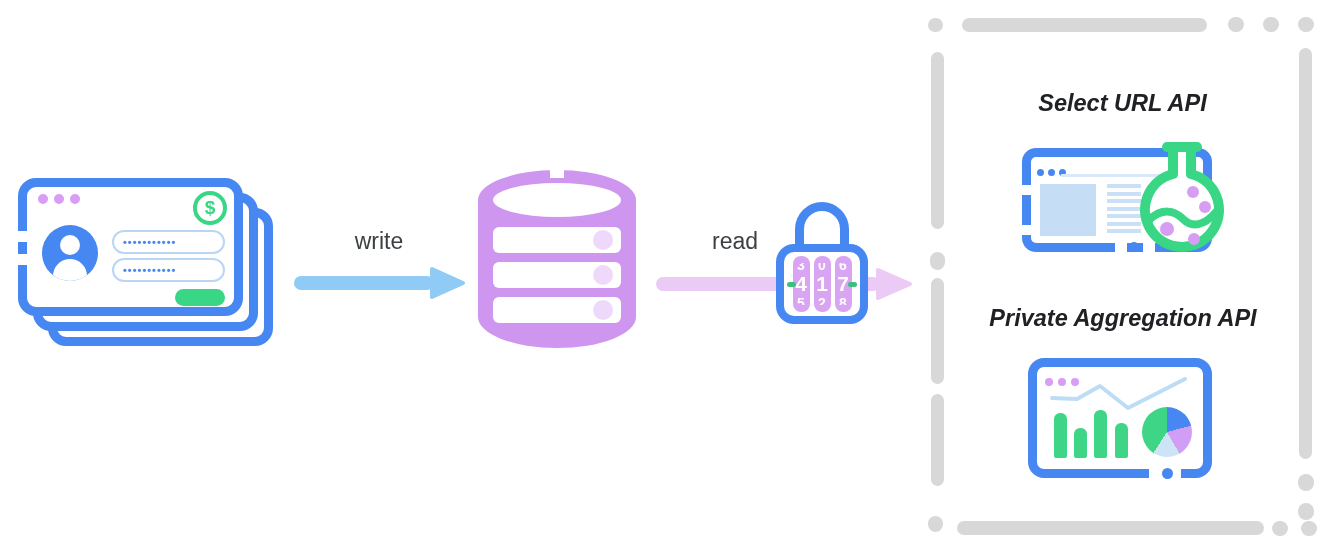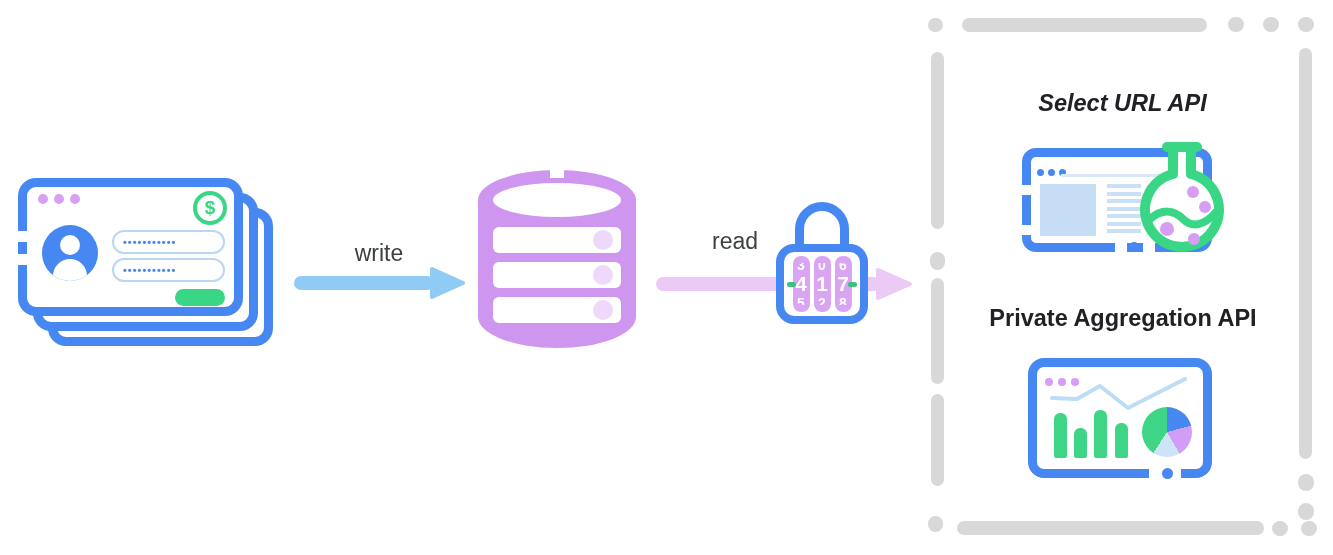--- a/index.html
+++ b/index.html
@@ -146,21 +146,21 @@
       </div>
       <div class="pw pw1">•••••••••••</div>
       <div class="pw pw2">•••••••••••</div>
       <div class="btn-green"></div>
       <div class="edge-gap" style="top:44px;"></div>
       <div class="edge-gap" style="top:67px;"></div>
       <div class="edge-dot"></div>
     </div>
   </div>
 
-  <div class="label" style="left:293px; top:228px; width:172px;margin-top:12px;">write</div>
+  <div class="label" style="left:293px; top:228px; width:172px;">write</div>
   <svg class="abs" style="left:293px; top:266px;" width="172" height="34" viewBox="0 0 172 34">
     <rect x="1" y="10" width="140" height="14" rx="7" fill="#90cbf5"></rect>
     <polygon points="139,3 170,17 139,31" fill="#90cbf5" stroke="#90cbf5" stroke-width="4" stroke-linejoin="round"></polygon>
   </svg>
 
   <svg class="abs" style="left:471px; top:167px;" width="172" height="186" viewBox="0 0 172 186">
     <path d="M7,33 V150 a79,31 0 0 0 158,0 V33 Z" fill="#cf96f0"></path>
     <ellipse cx="86" cy="33" rx="79" ry="30" fill="#cf96f0"></ellipse>
     <ellipse cx="86" cy="33" rx="64" ry="17" fill="#ffffff"></ellipse>
     <rect x="79" y="0" width="14" height="11" fill="#ffffff"></rect>
@@ -233,21 +233,21 @@
   <svg class="abs" style="left:1136px; top:140px; z-index:2;" width="92" height="118" viewBox="0 0 92 118">
     <path d="M37,7 V34 A37,37 0 1 0 55,34 V7" fill="#ffffff" stroke="#38d685" stroke-width="10" stroke-linecap="round" stroke-linejoin="round"></path>
     <path d="M13,80 C26,68 38,70 47,79 C56,88 68,86 80,72" fill="none" stroke="#38d685" stroke-width="8" stroke-linecap="round"></path>
     <line x1="31" y1="7" x2="61" y2="7" stroke="#38d685" stroke-width="10" stroke-linecap="round"></line>
     <circle cx="57" cy="52" r="6" fill="#d79df2"></circle>
     <circle cx="69" cy="67" r="6" fill="#d79df2"></circle>
     <circle cx="31" cy="89" r="7" fill="#d79df2"></circle>
     <circle cx="58" cy="99" r="6" fill="#d79df2"></circle>
   </svg>
 
-  <div class="title" style="left:958px; top:305px; width:330px;">Private Aggregation API</div>
+  <div class="title" style="left:958px; top:305px; width:330px;font-style:italic;">Private Aggregation API</div>
   <div class="dashboard">
     <div class="d-dots"><i></i><i></i><i></i></div>
     <svg class="d-trend" width="166" height="102" viewBox="0 0 166 102">
       <polyline points="15,31 40,32 63,19 91,41 148,12" fill="none" stroke="#bddcf5" stroke-width="4" stroke-linecap="round" stroke-linejoin="round"></polyline>
     </svg>
     <div class="bar bar1"></div>
     <div class="bar bar2"></div>
     <div class="bar bar3"></div>
     <div class="bar bar4"></div>
     <div class="pie"></div>

